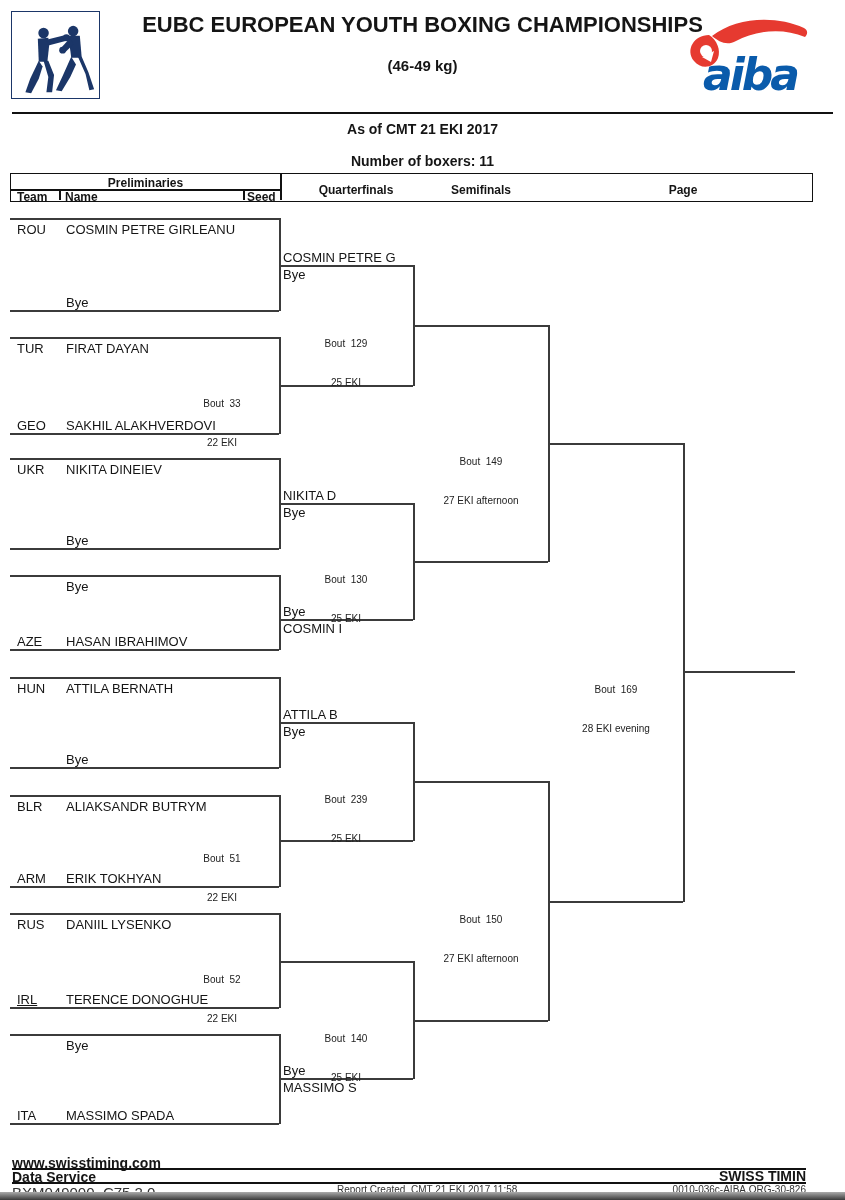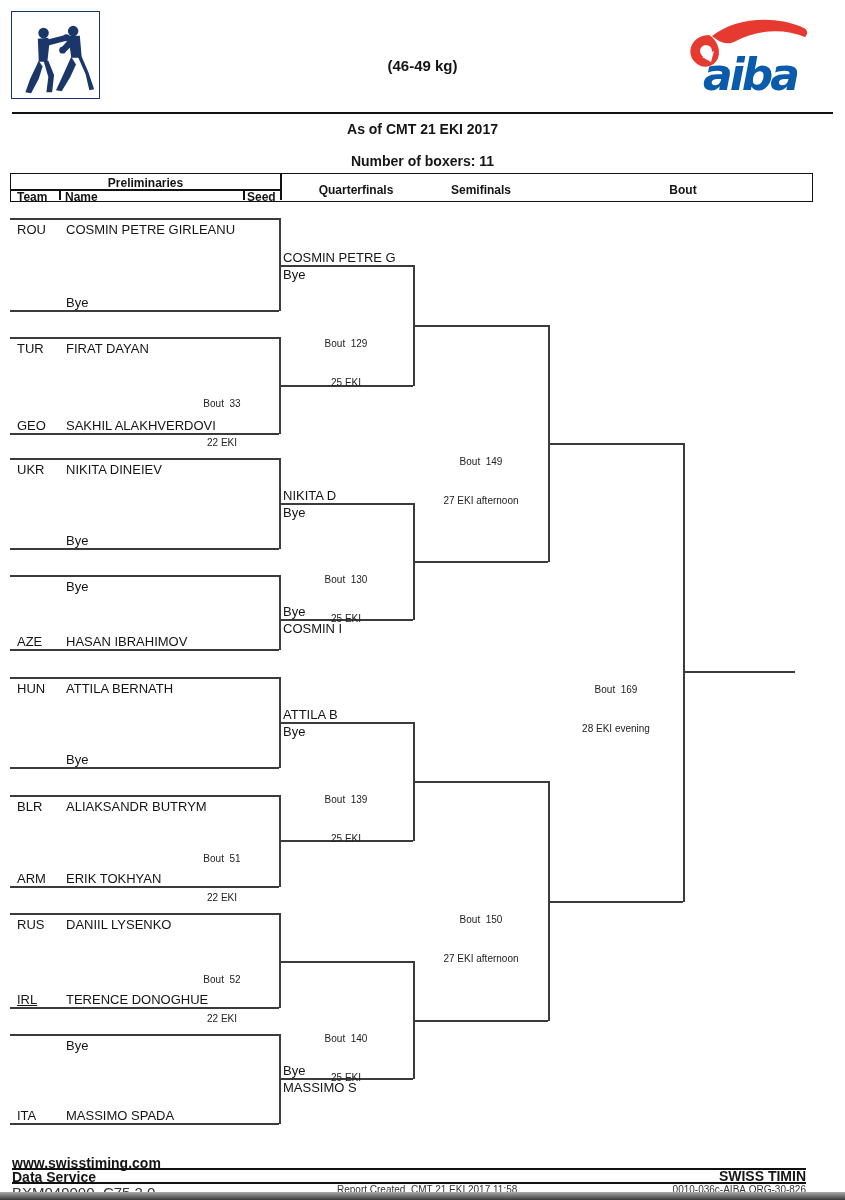--- a/index.html
+++ b/index.html
@@ -45,37 +45,38 @@
   <div style="position:absolute;left:678px;top:14px;width:135px;height:90px;">
     <svg width="135" height="90" viewBox="0 0 135 90">
       <path d="M31,21 C16,21 7,36 16,47 C23,56 36,54 40,44 C43,36 39,26 31,21 Z" fill="#e63a30"></path>
       <circle cx="28" cy="37" r="6" fill="#ffffff"></circle>
       <path d="M24,43 L36,37 L33,48 Z" fill="#ffffff"></path>
       <path d="M34,22 C58,3 98,1 126,14 C130,16 130,20 127,23 C104,13 76,17 58,27 C49,32 41,28 34,22 Z" fill="#e63a30"></path>
       <text x="25" y="76" font-family="DejaVu Sans, sans-serif" font-style="italic" font-weight="bold" font-size="44" letter-spacing="-3" fill="#0a5bab">aiba</text>
     </svg>
   </div>
 
+  <div class="ctr b" style="top:12px;font-size:22px;">EUBC EUROPEAN YOUTH BOXING CHAMPIONSHIPS</div>
   <div class="ctr b" style="top:57px;font-size:15px;">(46-49 kg)</div>
   <div class="hline" style="left:12px;top:112px;width:821px;background:#111;"></div>
   <div class="ctr b" style="top:121px;font-size:14px;">As of CMT 21 EKI 2017</div>
   <div class="ctr b" style="top:153px;font-size:14px;">Number of boxers: 11</div>
 
   <div class="hdrbox">
     <div class="colhdr" style="left:0;top:2px;width:269px;text-align:center;">Preliminaries</div>
     <div style="position:absolute;left:0;top:15px;width:269px;height:1.6px;background:#111;"></div>
     <div style="position:absolute;left:269px;top:0;width:1.6px;height:26px;background:#111;"></div>
     <div style="position:absolute;left:48px;top:15px;width:1.6px;height:11px;background:#111;"></div>
     <div style="position:absolute;left:232px;top:15px;width:1.6px;height:11px;background:#111;"></div>
     <div class="colhdr" style="left:6px;top:16px;">Team</div>
     <div class="colhdr" style="left:54px;top:16px;">Name</div>
     <div class="colhdr" style="left:236px;top:16px;">Seed</div>
     <div class="colhdr" style="left:270px;top:9px;width:150px;text-align:center;">Quarterfinals</div>
     <div class="colhdr" style="left:410px;top:9px;width:120px;text-align:center;">Semifinals</div>
-    <div class="colhdr" style="left:612px;top:9px;width:120px;text-align:center;">Bout</div>
+    <div class="colhdr" style="left:612px;top:9px;width:120px;text-align:center;">Page</div>
   </div>
 
   <div class="hline" style="left:10px;top:218px;width:269px;"></div>
   <div class="hline" style="left:10px;top:310px;width:269px;"></div>
   <div class="hline" style="left:10px;top:337px;width:269px;"></div>
   <div class="hline" style="left:10px;top:433px;width:269px;"></div>
   <div class="hline" style="left:10px;top:458px;width:269px;"></div>
   <div class="hline" style="left:10px;top:548px;width:269px;"></div>
   <div class="hline" style="left:10px;top:575px;width:269px;"></div>
   <div class="hline" style="left:10px;top:649px;width:269px;"></div>
@@ -176,21 +177,21 @@
   </div>
   <div class="boutlbl" style="left:281px;top:311px;">
     <div>Bout  129</div>
     <div>25 EKI</div>
   </div>
   <div class="boutlbl" style="left:281px;top:547px;">
     <div>Bout  130</div>
     <div>25 EKI</div>
   </div>
   <div class="boutlbl" style="left:281px;top:767px;">
-    <div>Bout  139</div>
+    <div>Bout  239</div>
     <div>25 EKI</div>
   </div>
   <div class="boutlbl" style="left:281px;top:1006px;">
     <div>Bout  140</div>
     <div>25 EKI</div>
   </div>
   <div class="boutlbl" style="left:416px;top:429px;">
     <div>Bout  149</div>
     <div>27 EKI afternoon</div>
   </div>

